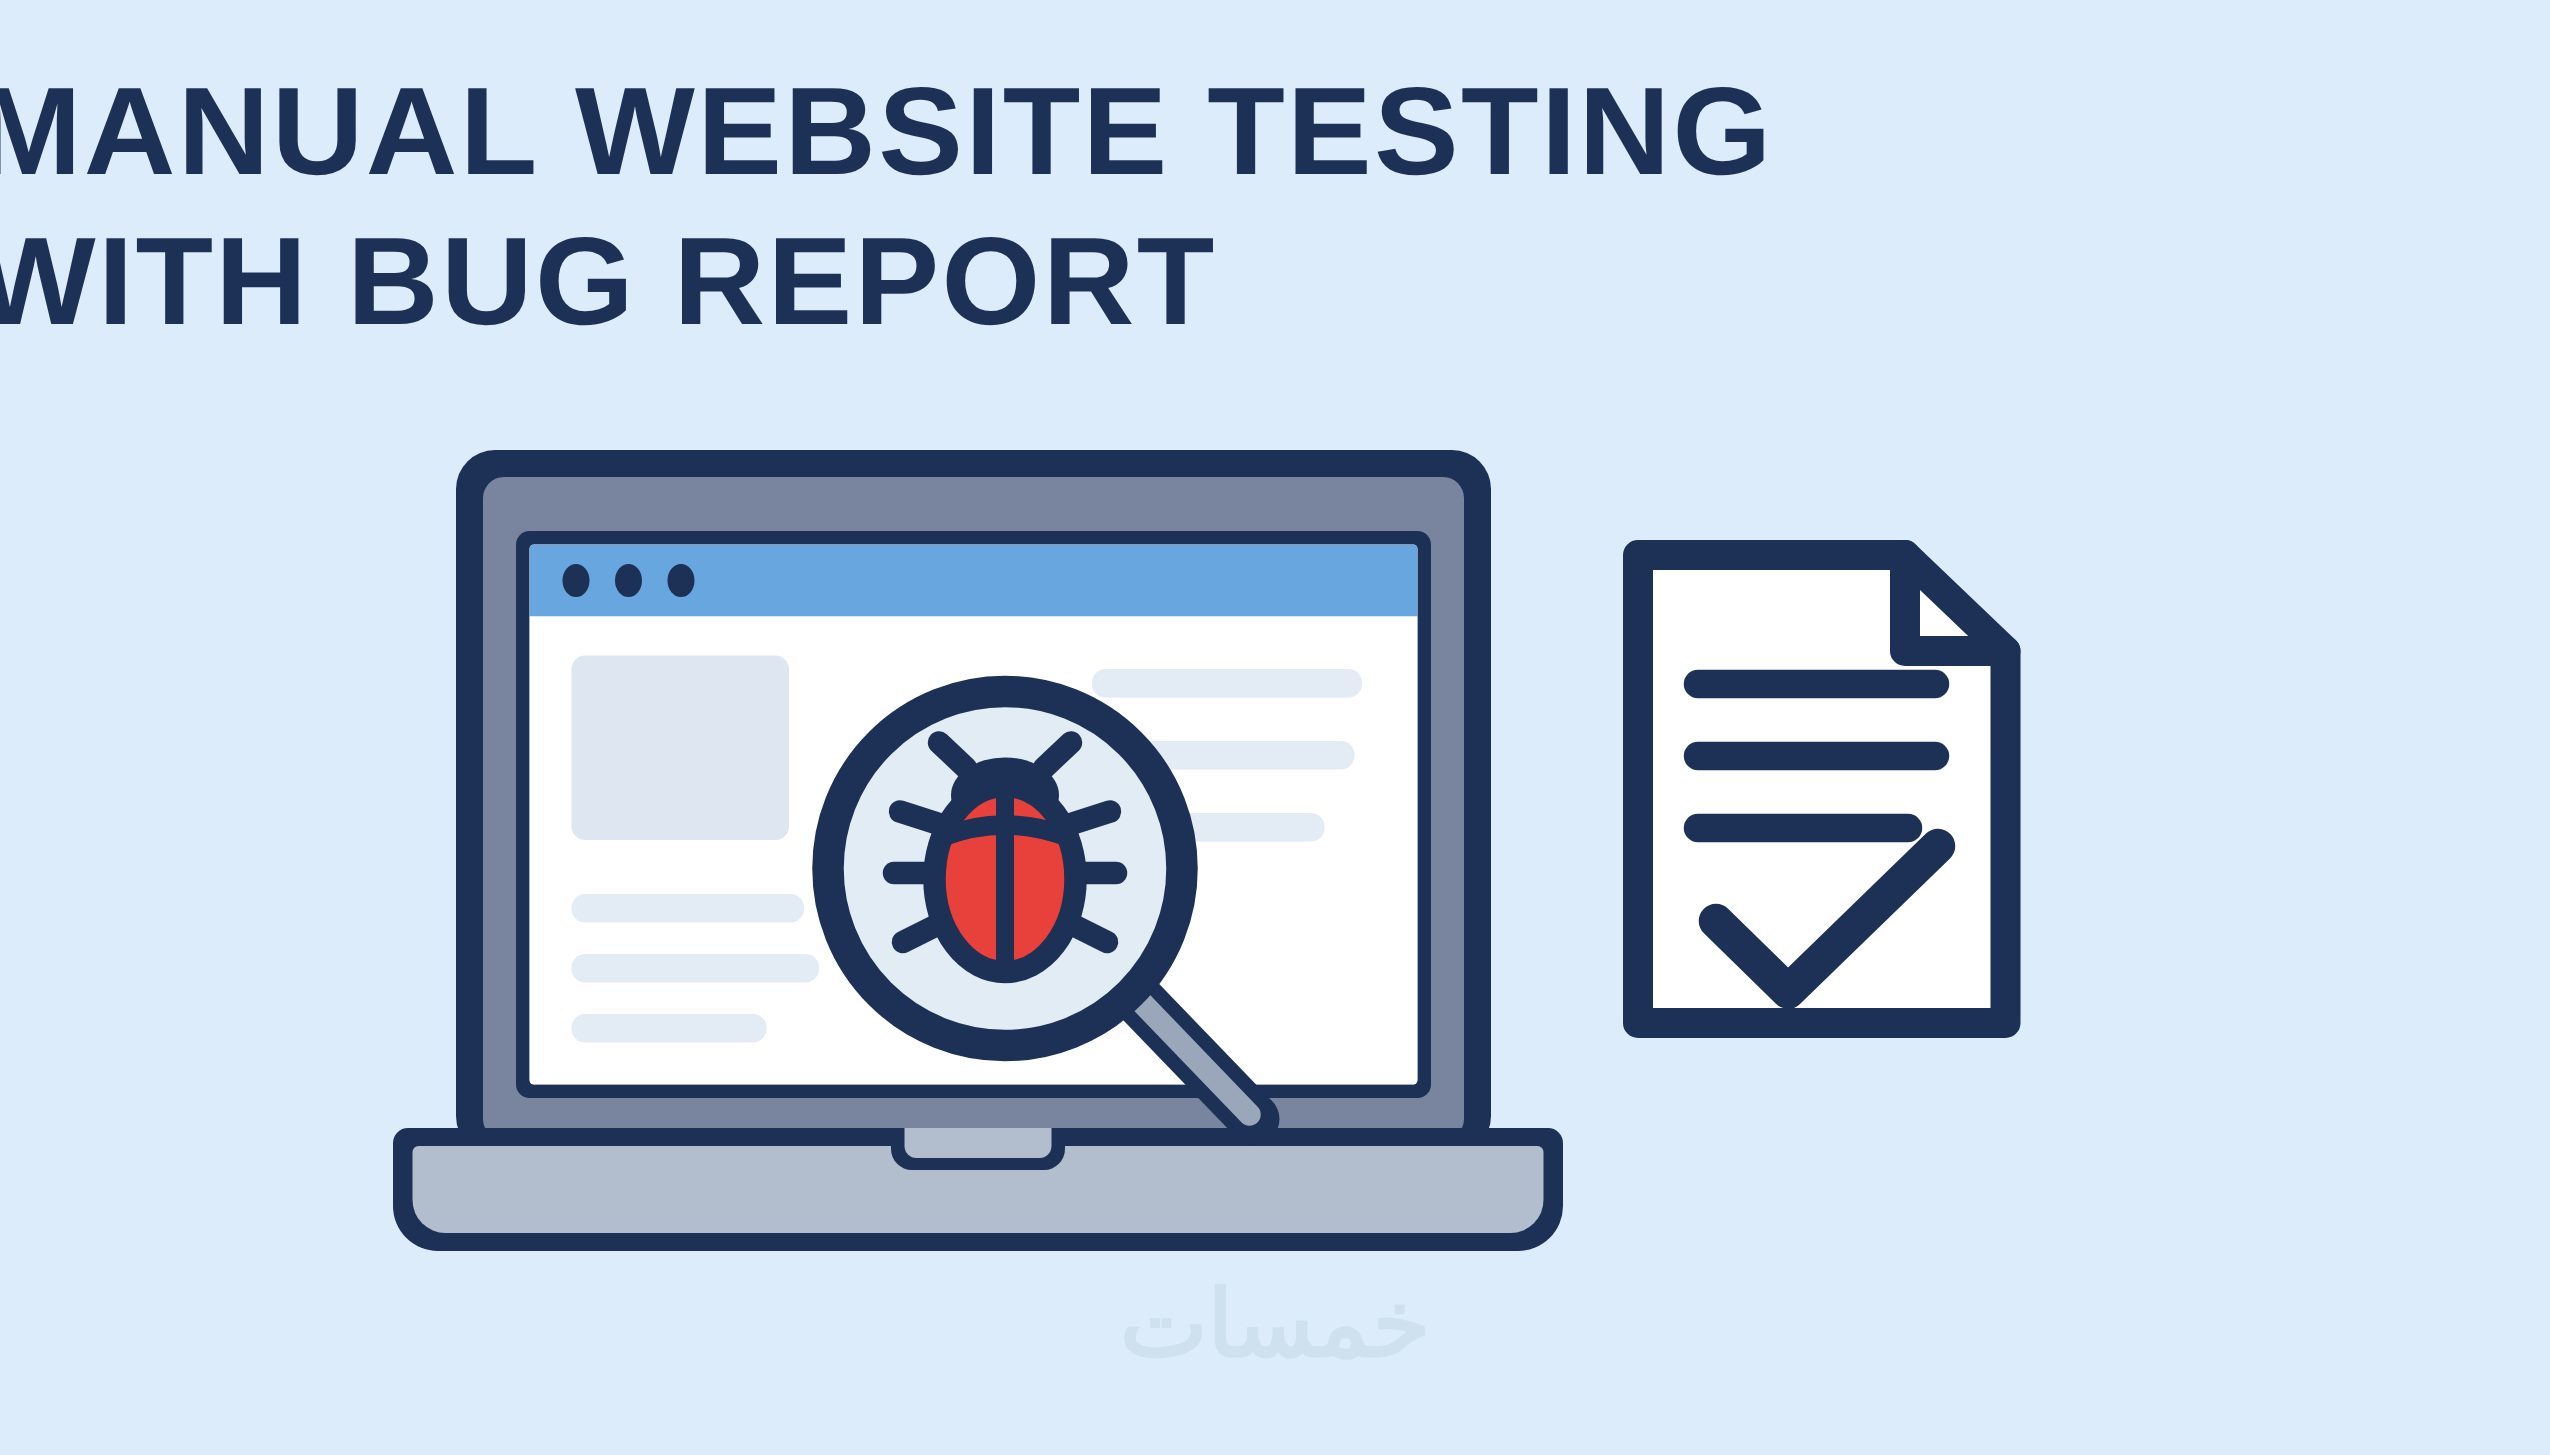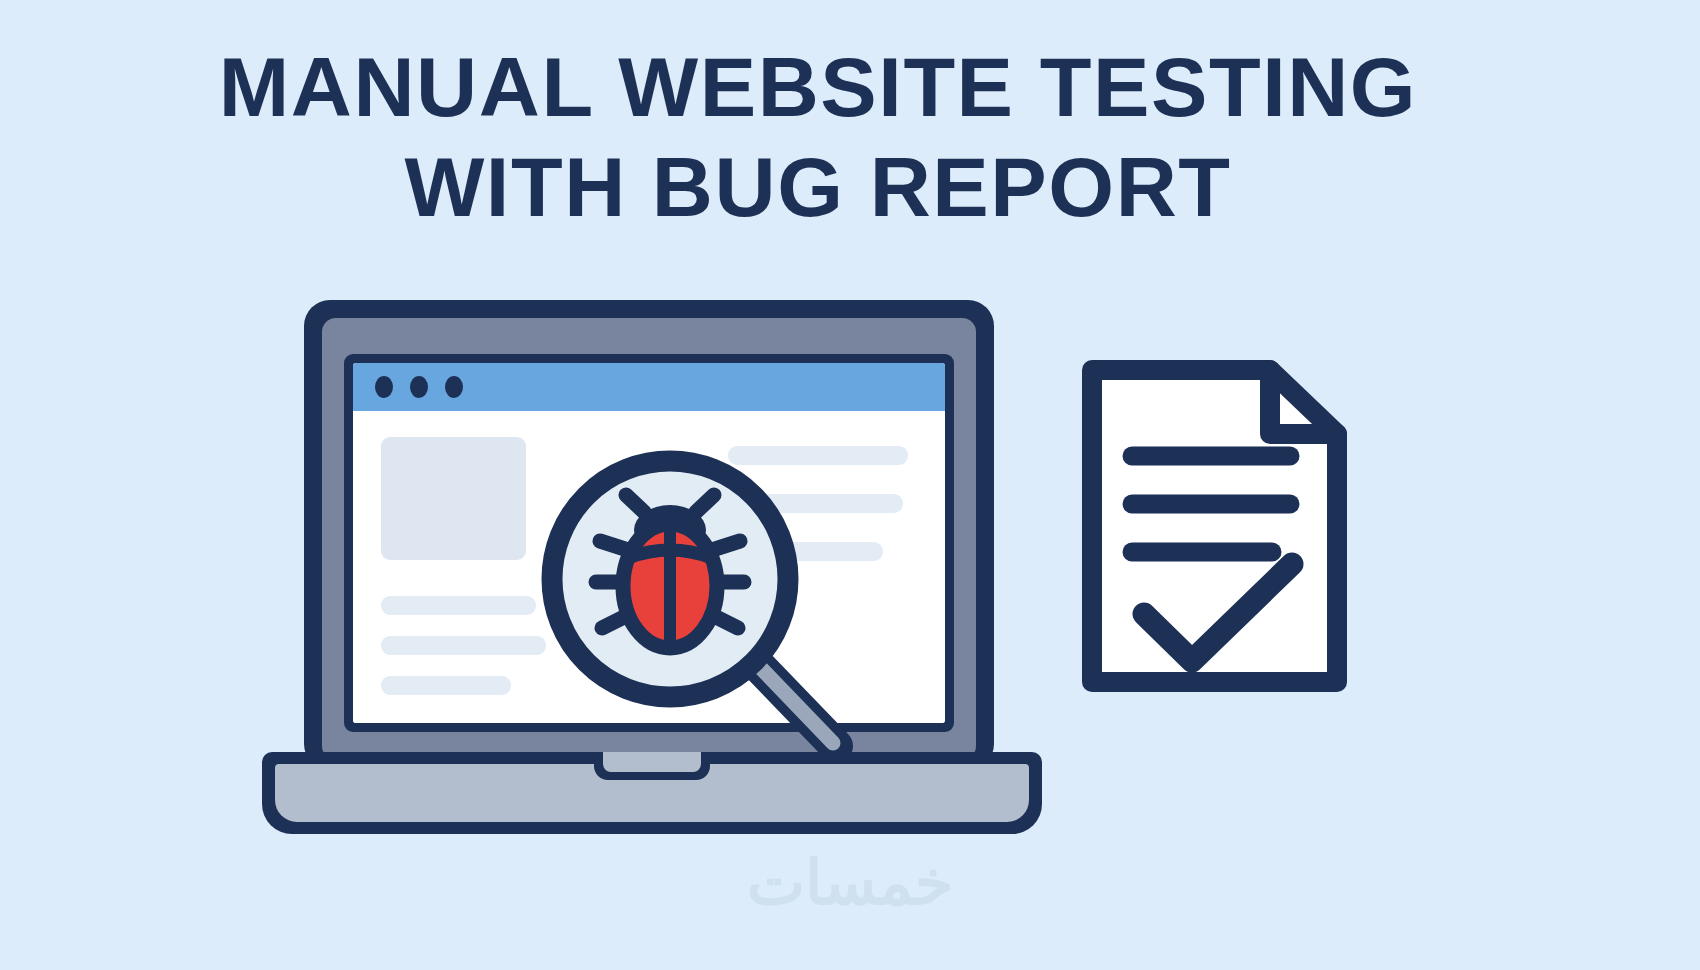--- a/index.html
+++ b/index.html
@@ -17,23 +17,23 @@
   .stage {
     position: absolute;
     inset: 0;
     background: #dcecfa;
   }
 
   
   .title-block {
     position: absolute;
     top: 38px;
-    left: 10px;
+    left: 0;
     width: 1616px;
-    text-align: center;
+    text-align: left;
     user-select: none;
   }
   .title-line {
     display: block;
     color: #1d3055;
     font-family: "Liberation Sans", sans-serif;
     font-weight: 700;
     font-size: 83px;
     letter-spacing: 1.5px;
     line-height: 100px;

